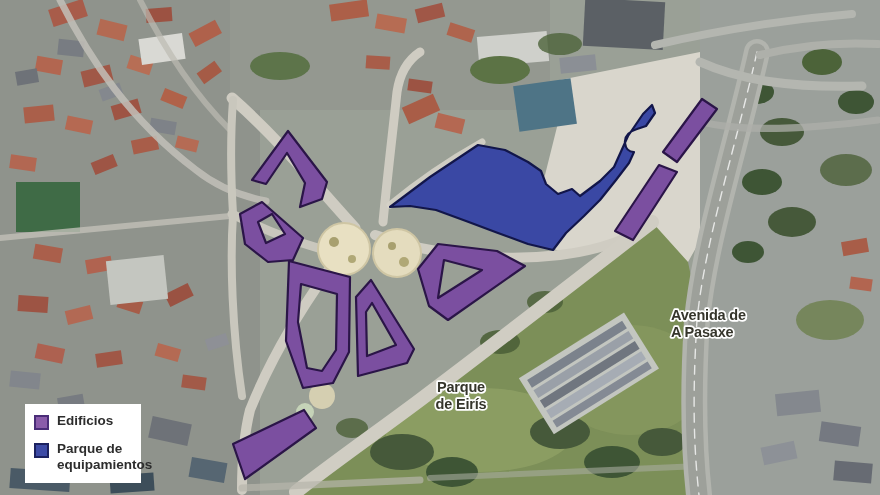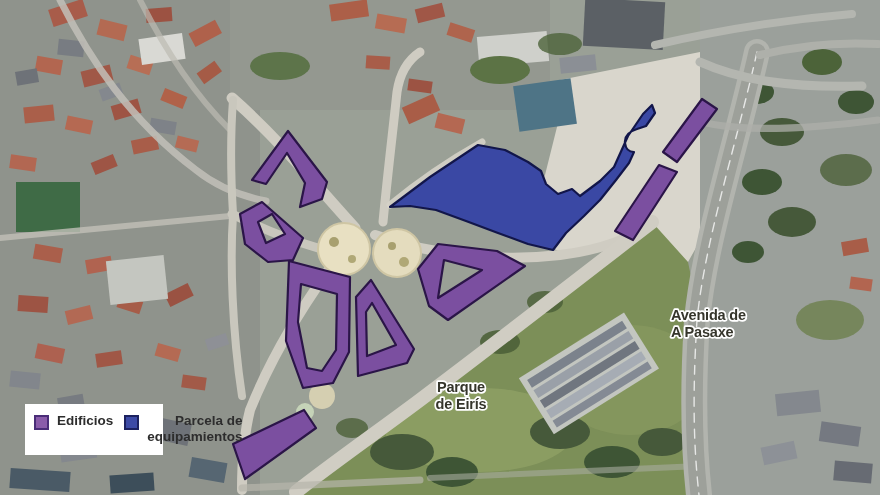--- a/index.html
+++ b/index.html
@@ -8,23 +8,23 @@
     font-family:"Liberation Sans",sans-serif;background:#9aa096;
   }
   .stage svg{position:absolute;left:0;top:0;display:block;}
   .map-label{
     font-family:"Liberation Sans",sans-serif;
     font-weight:bold;font-size:14.5px;letter-spacing:-0.2px;
     fill:#35352b;stroke:#ffffff;stroke-width:3.4px;paint-order:stroke;
     stroke-linejoin:round;
   }
   .legend{
-    position:absolute;left:25px;top:404px;width:138px;box-sizing:border-box;
+    position:absolute;left:25px;top:404px;width:116px;box-sizing:border-box;
     background:#ffffff;padding:9px 8px 10px 9px;
-    display:flex;flex-direction:row;gap:11px;text-align:right;
+    display:flex;flex-direction:column;gap:11px;
   }
   .legend-row{display:flex;gap:8px;align-items:flex-start;}
   .legend-swatch{
     width:11px;height:11px;flex:0 0 auto;margin-top:2px;
     border-style:solid;border-width:2px;
   }
   .legend-label{
     font-size:13.5px;font-weight:bold;color:#2d2d2d;line-height:1.18;
   }
 </style>
@@ -206,16 +206,16 @@
       </g>
   </svg>
 
   <div class="legend" id="legend-box">
       <div class="legend-row">
         <span class="legend-swatch" style="background: rgb(138, 92, 170); border-color: rgb(74, 45, 120);"></span>
         <span class="legend-label">Edificios</span>
       </div>
       <div class="legend-row">
         <span class="legend-swatch" style="background: rgb(61, 75, 166); border-color: rgb(28, 34, 96);"></span>
-        <span class="legend-label">Parcela de equipamientos</span>
+        <span class="legend-label">Parque de equipamientos</span>
       </div>
     </div>
 </div>
 
 </body></html>

